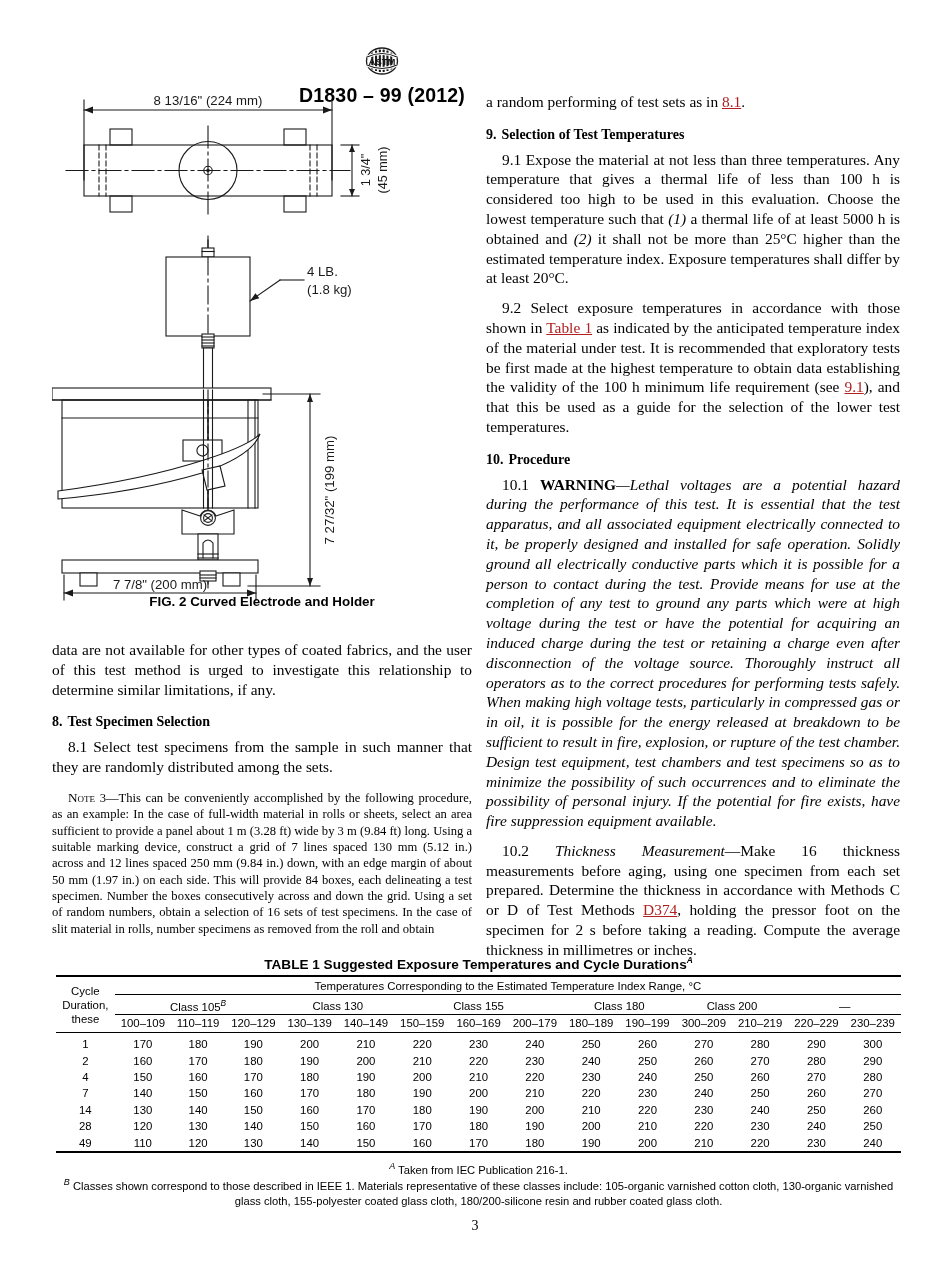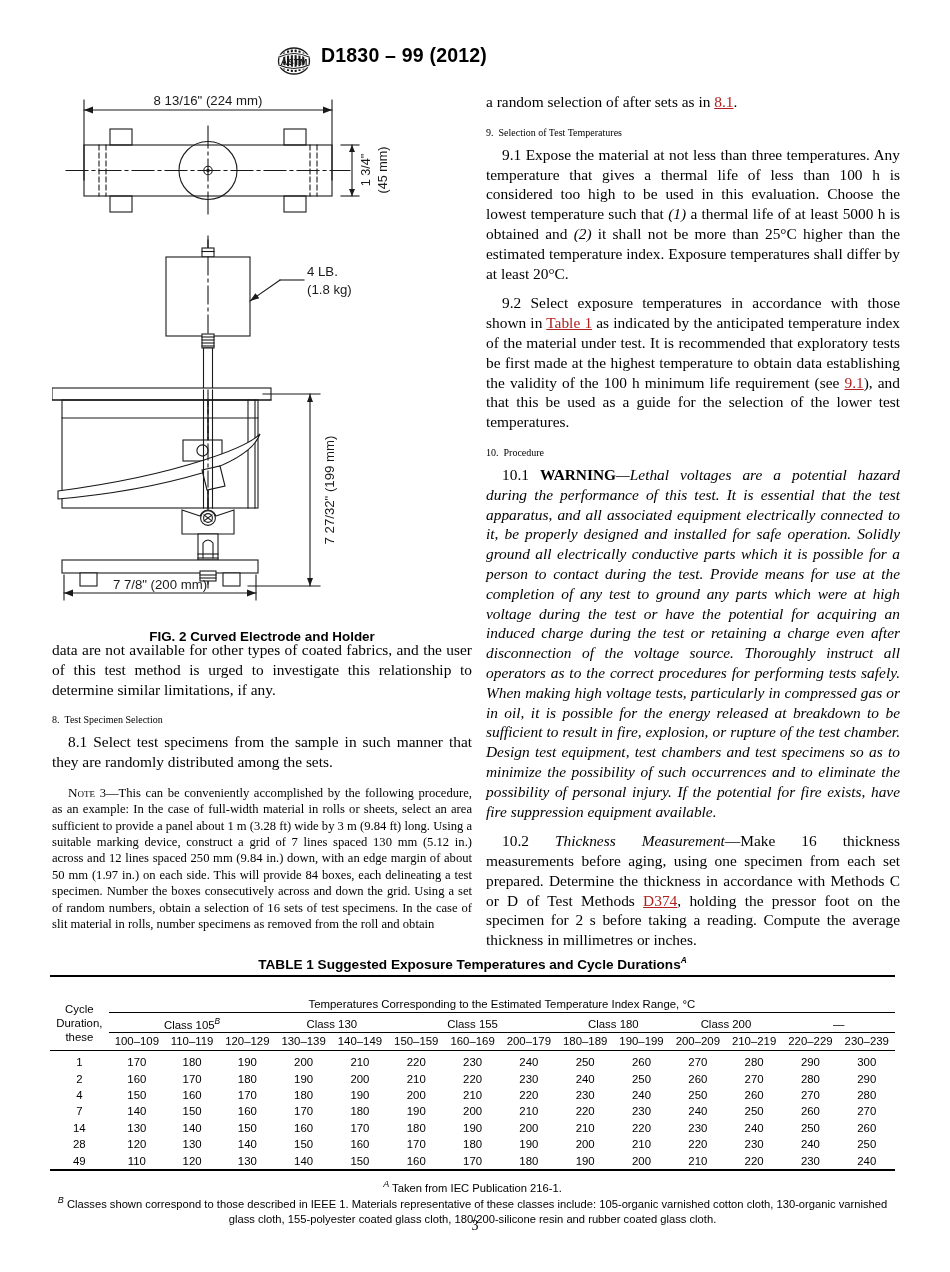--- a/index.html
+++ b/index.html
@@ -17,22 +17,24 @@
   }
 
   
   .page-header {
     position: absolute;
     top: 44px;
     left: 0;
     width: 764px;
     text-align: center;
     display: flex;
+    align-items: center;
     justify-content: center;
     gap: 10px;
+    flex-direction: column;
   }
   .astm-logo {
     display: inline-block;
     width: 34px;
     height: 30px;
     position: relative;
     top: 2px;
   }
   .doc-number {
     font-family: "Liberation Sans", sans-serif;
@@ -61,22 +63,22 @@
     line-height: 1.285;
     text-align: justify;
     text-justify: inter-word;
     hyphens: none;
   }
   p.indent { text-indent: 16px; }
   p.gap { margin-top: 10px; }
 
   h3.section-head {
     font-family: "Liberation Serif", serif;
-    font-weight: normal;
-    font-size: 10px;
+    font-weight: bold;
+    font-size: 14px;
     margin: 15px 0 6px 0;
     line-height: 1.2;
   }
   h3.section-head .numpart { margin-right: 5px; }
 
   .xref { color: #b02020; }
 
   .note-block {
     font-size: 12.6px;
     line-height: 1.3;
@@ -103,34 +105,34 @@
   
   .figure-wrap {
     position: absolute;
     top: 88px;
     left: 52px;
     width: 420px;
     height: 540px;
   }
   .fig-caption {
     position: absolute;
-    top: 541px;
+    top: 506px;
     left: 0;
     width: 420px;
     text-align: center;
     font-family: "Liberation Sans", sans-serif;
     font-weight: bold;
     font-size: 13.4px;
   }
 
   
   .table-block {
     position: absolute;
     top: 955px;
-    left: 50px;
+    left: 56px;
     width: 845px;
   }
   .table-title {
     text-align: center;
     font-family: "Liberation Sans", sans-serif;
     font-weight: bold;
     font-size: 13.6px;
     margin-bottom: 3px;
   }
   table.data {
@@ -139,21 +141,21 @@
     font-family: "Liberation Sans", sans-serif;
     font-size: 11.4px;
   }
   table.data th, table.data td {
     padding: 0;
     font-weight: normal;
     text-align: center;
     vertical-align: bottom;
   }
   .rule-top { border-top: 2.2px solid #000; }
-  tr.hdr-temps th { padding: 21px 0 2px 0; margin-left: 32px; }
+  tr.hdr-temps th { padding: 3px 0 2px 0; margin-left: 32px; }
   tr.hdr-class th { padding: 3px 0 2px 0; }
   tr.hdr-range th { padding: 2px 0 3px 0; }
   tr.body-row td { padding: 2.2px 0; }
   tr.body-row td.cycle { }
   .cyclehead {
     line-height: 1.25;
     padding-bottom: 2px !important;
     vertical-align: middle !important;
   }
   .footnotes {
@@ -351,21 +353,21 @@
 
   <p class="note-block">
     <span class="smallcaps">Note</span>
     <span>3—</span><span>This can be conveniently accomplished by the following procedure, as an example: In the case of full-width material in rolls or sheets, select an area sufficient to provide a panel about 1 m (3.28 ft) wide by 3 m (9.84 ft) long. Using a suitable marking device, construct a grid of 7 lines spaced 130 mm (5.12 in.) across and 12 lines spaced 250 mm (9.84 in.) down, with an edge margin of about 50 mm (1.97 in.) on each side. This will provide 84 boxes, each delineating a test specimen. Number the boxes consecutively across and down the grid. Using a set of random numbers, obtain a selection of 16 sets of test specimens. In the case of slit material in rolls, number specimens as removed from the roll and obtain</span>
   </p>
 </div>
 
 <div class="col-right">
 
   <p>
-    <span>a random selection of after sets as in </span><a class="xref" href="#">8.1</a><span>.</span>
+    <span>a random performing of test sets as in </span><a class="xref" href="#">8.1</a><span>.</span>
   </p>
 
   <h3 class="section-head">
     <span class="numpart">9.</span><span>Selection of Test Temperatures</span>
   </h3>
 
   <p class="indent">
     <span>9.1</span>
     <span>Expose the material at not less than three temperatures. Any temperature that gives a thermal life of less than 100 h is considered too high to be used in this evaluation. Choose the lowest temperature such that </span><span class="ital">(1)</span><span> a thermal life of at least 5000 h is obtained and </span><span class="ital">(2)</span><span> it shall not be more than 25°C higher than the estimated temperature index. Exposure temperatures shall differ by at least 20°C.</span>
   </p>
@@ -419,21 +421,21 @@
           <th style="border-top: 1px solid rgb(0, 0, 0); border-bottom: 1px solid rgb(0, 0, 0);">100–109</th>
           <th style="border-top: 1px solid rgb(0, 0, 0); border-bottom: 1px solid rgb(0, 0, 0);">110–119</th>
           <th style="border-top: 1px solid rgb(0, 0, 0); border-bottom: 1px solid rgb(0, 0, 0);">120–129</th>
           <th style="border-top: 1px solid rgb(0, 0, 0); border-bottom: 1px solid rgb(0, 0, 0);">130–139</th>
           <th style="border-top: 1px solid rgb(0, 0, 0); border-bottom: 1px solid rgb(0, 0, 0);">140–149</th>
           <th style="border-top: 1px solid rgb(0, 0, 0); border-bottom: 1px solid rgb(0, 0, 0);">150–159</th>
           <th style="border-top: 1px solid rgb(0, 0, 0); border-bottom: 1px solid rgb(0, 0, 0);">160–169</th>
           <th style="border-top: 1px solid rgb(0, 0, 0); border-bottom: 1px solid rgb(0, 0, 0);">200–179</th>
           <th style="border-top: 1px solid rgb(0, 0, 0); border-bottom: 1px solid rgb(0, 0, 0);">180–189</th>
           <th style="border-top: 1px solid rgb(0, 0, 0); border-bottom: 1px solid rgb(0, 0, 0);">190–199</th>
-          <th style="border-top: 1px solid rgb(0, 0, 0); border-bottom: 1px solid rgb(0, 0, 0);">200–209</th>
+          <th style="border-top: 1px solid rgb(0, 0, 0); border-bottom: 1px solid rgb(0, 0, 0);">300–209</th>
           <th style="border-top: 1px solid rgb(0, 0, 0); border-bottom: 1px solid rgb(0, 0, 0);">210–219</th>
           <th style="border-top: 1px solid rgb(0, 0, 0); border-bottom: 1px solid rgb(0, 0, 0);">220–229</th>
           <th style="border-top: 1px solid rgb(0, 0, 0); border-bottom: 1px solid rgb(0, 0, 0);">230–239</th>
         </tr>
     </thead>
     <tbody id="table-body">
         <tr class="body-row">
           <td class="cycle" style="padding-top: 5px;">1</td>
           <td style="padding-top: 5px;">170</td>
           <td style="padding-top: 5px;">180</td>

